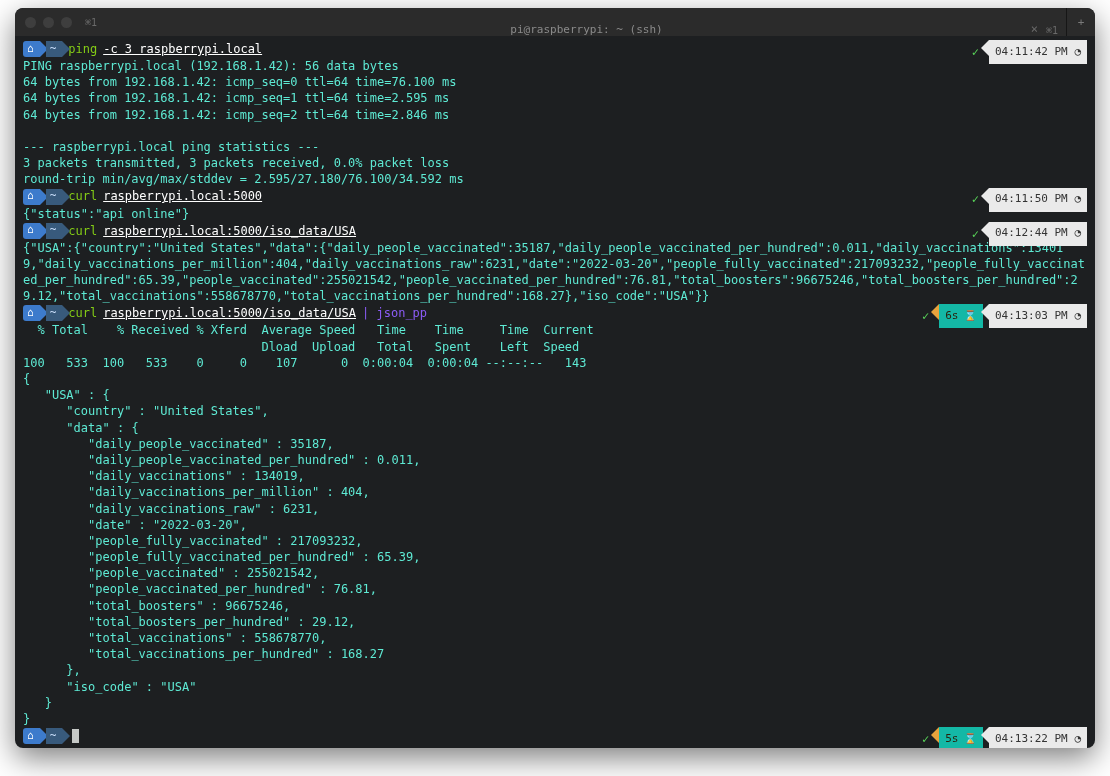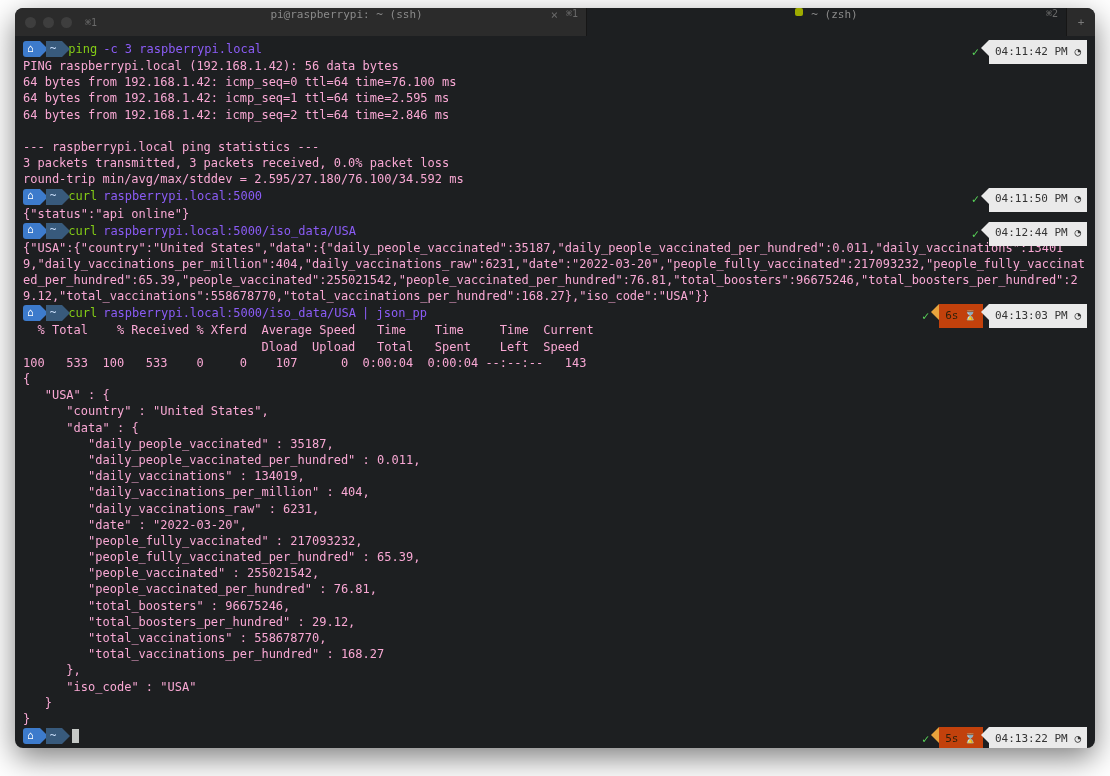--- a/index.html
+++ b/index.html
@@ -38,21 +38,21 @@
   .traffic {
     display: flex;
     align-items: center;
     gap: 7px;
     padding: 0 10px;
   }
   .dot { width: 11px; height: 11px; border-radius: 50%; background: #3e3e3e; }
   .tab {
     flex: 1;
     display: flex;
-    align-items: flex-start;
+    align-items: flex-end;
     justify-content: center;
     position: relative;
     gap: 4px;
     border-right: 1px solid #161616;
     cursor: pointer;
   }
   .tab.active { background: #1d1f21; color: #b5b5b5; }
   .tab .kbd {
     position: absolute;
     right: 8px;
@@ -99,21 +99,21 @@
     content:"";
     position:absolute; right:-8px; top:0;
     border-top:8px solid transparent;
     border-bottom:8px solid transparent;
     border-left:8px solid currentColor;
     color:inherit;
   }
   .seg.home::after{ color:#3d7bcc; border-left-color:#3d7bcc; }
   .seg.tilde::after{ color:#385a7c; border-left-color:#385a7c; }
   .cmd { color:#84cc16; }
-  .arg { color:#8b5cf6; }
+  .arg { color:#ffffff;text-decoration:underline; }
   .pipe { color:#8b5cf6; }
   .rstat {
     position:absolute; right:0; top:0;
     display:flex; align-items:center; gap:6px;
   }
   .chip {
     display:inline-flex; align-items:center;
     height:24px; font-size:11px;
     position:relative;
     padding:0 6px;
@@ -121,53 +121,48 @@
   }
   .chip::before{
     content:"";
     position:absolute; left:-8px; top:0;
     border-top:8px solid transparent;
     border-bottom:8px solid transparent;
     border-right:8px solid currentColor;
   }
   .chip.time { background:#eaeaea; color:#333; }
   .chip.time::before{ border-right-color:#eaeaea; }
-  .chip.dur { background:#c2410c; color:#2b1f0a; }
+  .chip.dur { background:#14b8a6; color:#2b1f0a; }
   .chip.dur::before{ border-right-color:#e8a33d; }
   .ok { color:#59d659; font-size:12px; margin-right:4px;}
   .clockicon::after{ content:" ◔"; }
   .hourglass::after{ content:" ⌛"; font-size:10px;}
   .cursor {
     display:inline-block; width:7px; height:14px;
     background:#c5c8c6; vertical-align:middle;
     margin-left:4px;
   }
-  pre.block { white-space: pre-wrap; word-break: break-all; color:#f9a8d4; }
+  pre.block { white-space: pre-wrap; word-break: break-all; color:#5eead4; }
 </style>
 </head>
 <body>
 
 <div class="window">
 
   <div class="titlebar">
     <div class="traffic">
       <div class="dot"></div>
       <div class="dot"></div>
       <div class="dot"></div>
       <span class="kbd-left" style="position:static;margin-left:6px;">⌘1</span>
     </div>
     <div class="tab">
       <span class="tlabel">pi@raspberrypi: ~ (ssh)</span>
       <span class="x">×</span>
       <span class="kbd">⌘1</span>
-    </div>
-    <div class="tab active">
-      <span class="ldot"></span>
-      <span class="tlabel">~ (zsh)</span>
-      <span class="kbd">⌘2</span>
     </div>
     <div class="plusTab">
       <span>+</span>
     </div>
   </div>
 
   <div class="term" id="term"><div class="row prompt-row"><span class="seg home">⌂</span><span class="seg tilde">~</span> <span class="cmd">ping</span> <span class="arg">-c 3 raspberrypi.local</span><span class="rstat"><span class="ok">✓</span><span class="chip time">04:11:42 PM<span class="clockicon"></span></span></span></div><pre class="block">PING raspberrypi.local (192.168.1.42): 56 data bytes
 64 bytes from 192.168.1.42: icmp_seq=0 ttl=64 time=76.100 ms
 64 bytes from 192.168.1.42: icmp_seq=1 ttl=64 time=2.595 ms
 64 bytes from 192.168.1.42: icmp_seq=2 ttl=64 time=2.846 ms

